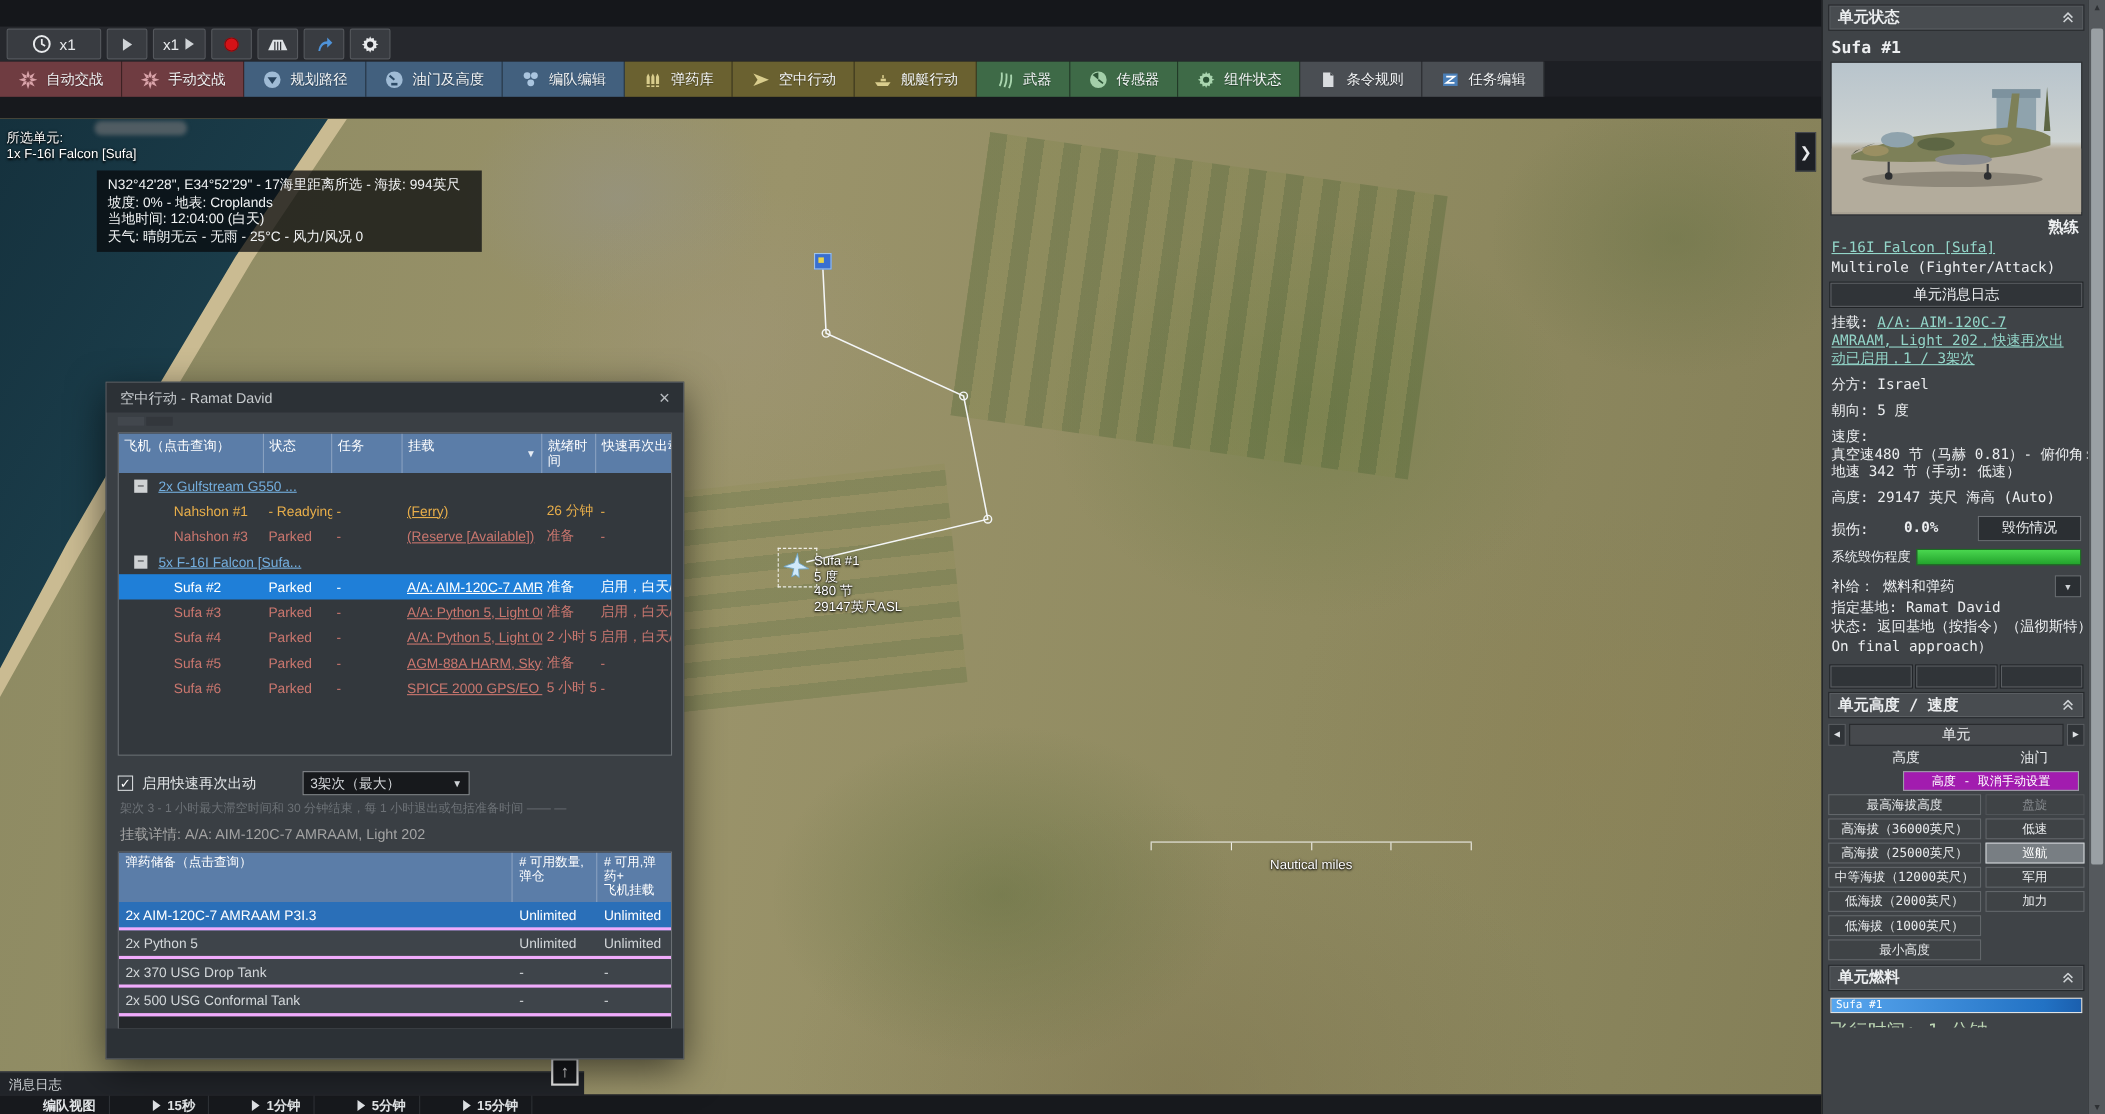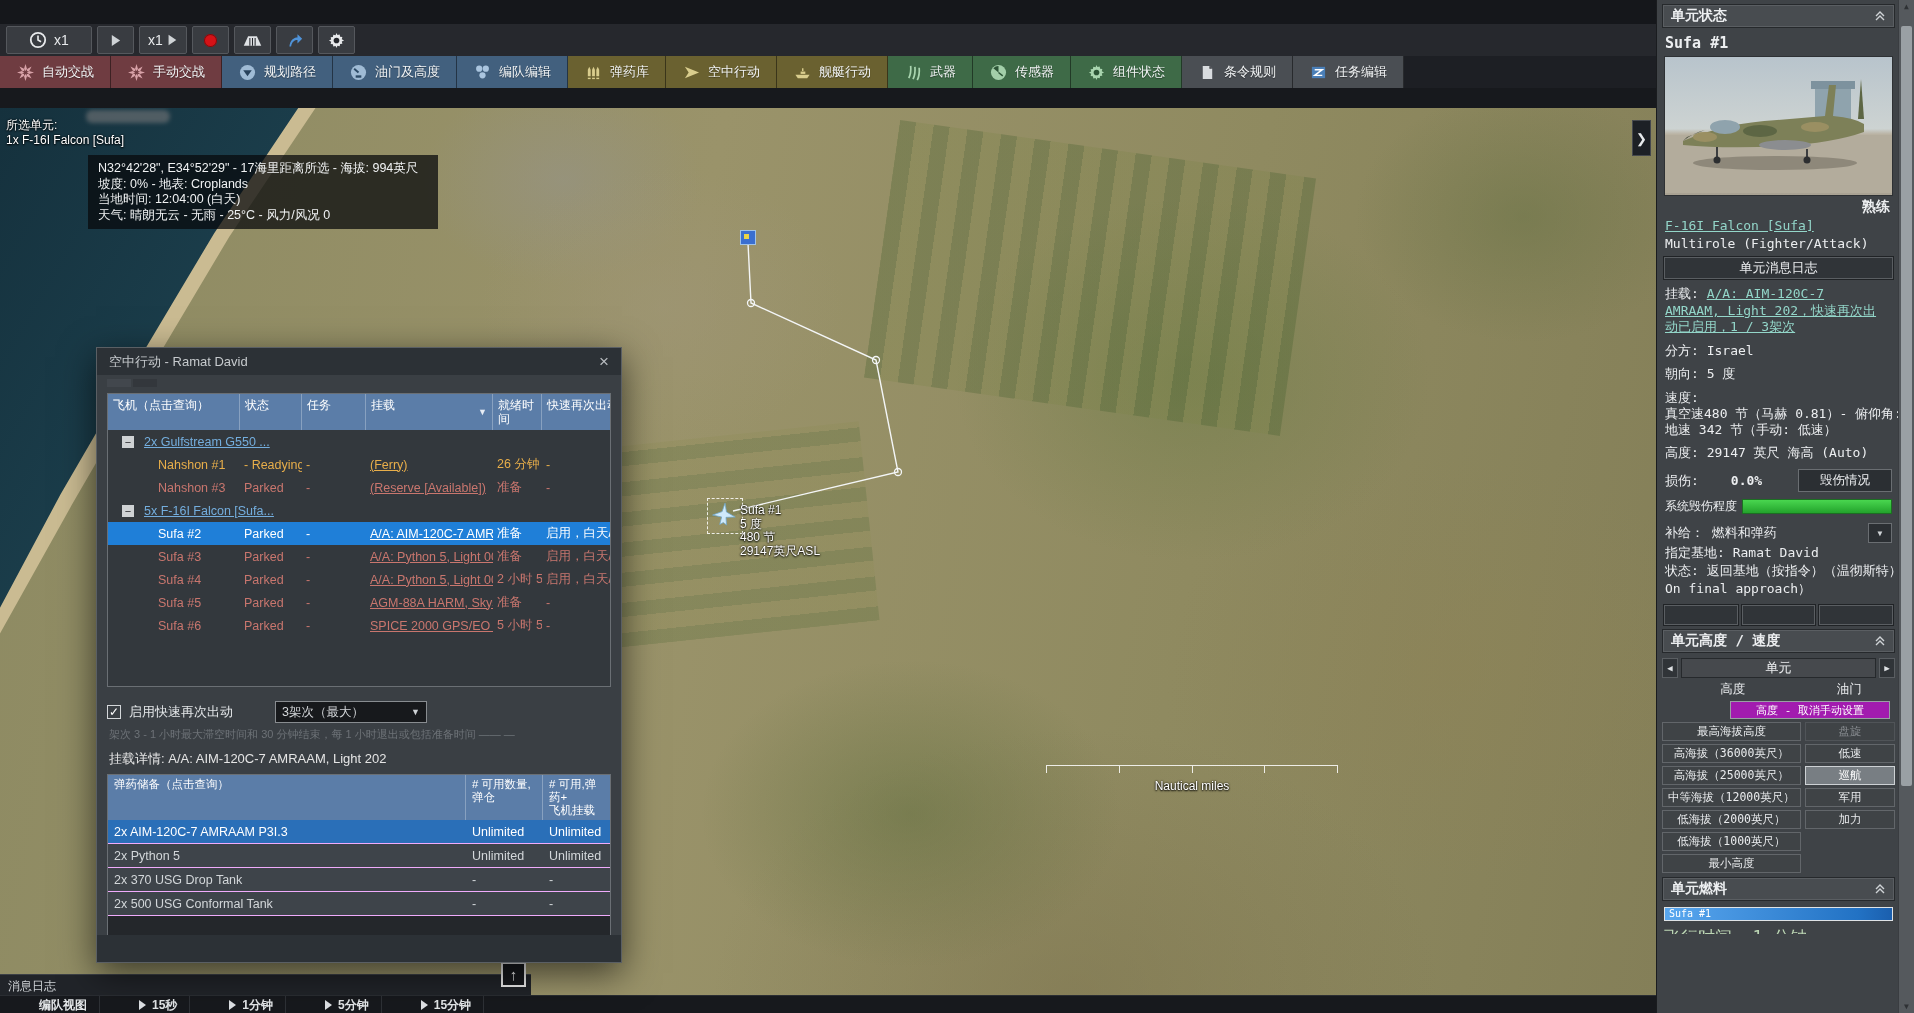--- a/index.html
+++ b/index.html
@@ -106,25 +106,25 @@
   .st-selected{background:#1f7fd8;color:#fff;}
   .st-selected a{color:#fff;}
 
   .qt-row{display:flex;align-items:center;margin:14px 10px 0 10px;gap:8px;}
   .cb{width:14px;height:14px;border:1px solid #d4d7da;display:flex;align-items:center;justify-content:center;color:#fff;font-size:12px;box-sizing:border-box;}
   .cb::after{content:"✓";}
   .qt-label{font-size:13px;color:#e3e6e8;}
   .qt-dd{margin-left:34px;width:152px;height:22px;background:#17191c;border:1px solid #888c90;display:flex;align-items:center;font-size:12.5px;color:#d4d7da;padding:0 6px;box-sizing:border-box;}
   .qt-dd .dd-arrow{margin-left:auto;font-size:9px;color:#cfd3d6;}
   .qt-note{margin:4px 10px 0 12px;font-size:11px;color:#6d7277;white-space:nowrap;overflow:hidden;}
-  .ld-details{margin:8px 10px 0 12px;font-size:13px;color:#e5e5e5;}
+  .ld-details{margin:8px 10px 0 12px;font-size:13px;color:#a3a3a3;}
   .ammo-table{margin:6px 10px 0 10px;height:160px;border:1px solid #6a6f74;background:#24272b;overflow:hidden;}
   .ahead{display:grid;grid-template-columns:1fr 77px 67px;background:#5b7da8;color:#fff;font-size:11.5px;}
   .ahead .hc{padding:3px 6px;border-right:1px solid rgba(255,255,255,.28);line-height:13px;}
-  .arow{display:grid;grid-template-columns:1fr 77px 67px;height:23px;align-items:center;font-size:12.5px;background:#3e444a;color:#d3d7da;border-bottom:1px solid #f0abfc;}
+  .arow{display:grid;grid-template-columns:1fr 77px 67px;height:23px;align-items:center;font-size:12.5px;background:#3e444a;color:#d3d7da;border-bottom:3px solid #f0abfc;}
   .arow .c{padding:0 6px;white-space:nowrap;overflow:hidden;}
   .arow.st-selected{background:#2a6fb8;color:#fff;}
   .dlg-footer{position:absolute;left:0;bottom:0;width:100%;height:27px;background:#2c3136;display:flex;align-items:center;justify-content:space-evenly;}
   .ft-btn{font-size:13px;color:#d3d6d9;padding:0 10px;cursor:default;}
   .ft-btn:last-child{border-left:1px solid #55595d;padding-left:26px;}
 
   
   .sidebar{position:absolute;left:1656px;top:0;width:258px;height:1013px;background:#3f4347;border-left:1px solid #1a1c1f;box-sizing:border-box;
            font-family:"DejaVu Sans Mono","DejaVu Sans",monospace;font-size:13px;color:#eceef0;overflow:hidden;}
   .sb-content{position:absolute;left:0;top:0;width:243px;}

